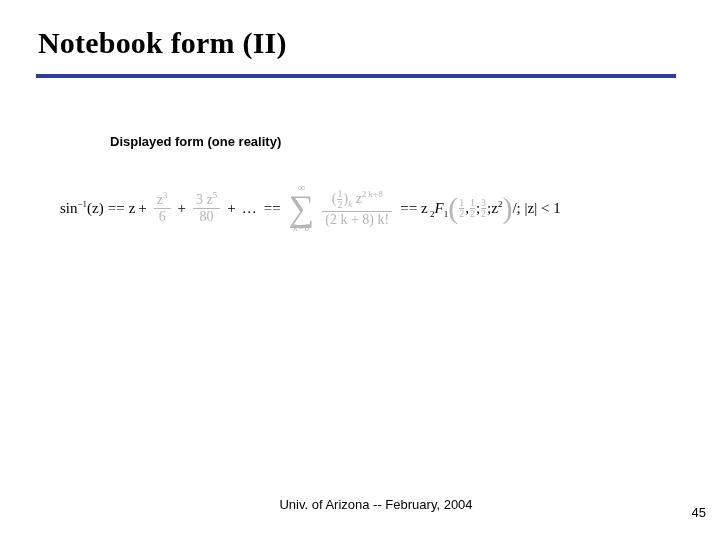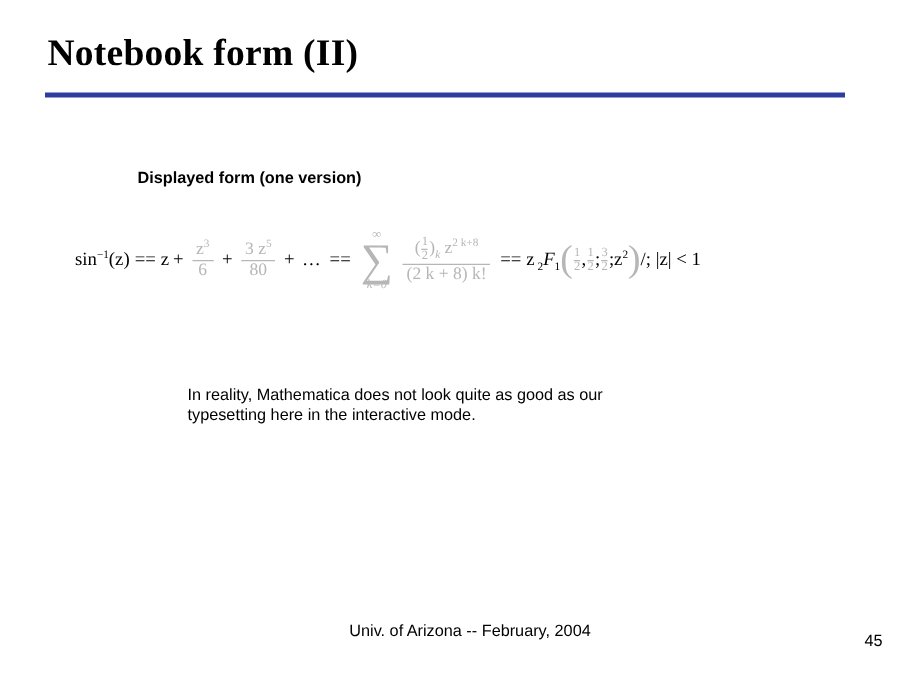--- a/index.html
+++ b/index.html
@@ -156,21 +156,21 @@
   }
 </style>
 </head>
 <body>
 
 <div class="slide">
 
   <div class="title">Notebook form (II)</div>
   <div class="rule"></div>
 
-  <div class="subhead">Displayed form  (one version)</div>
+  <div class="subhead">Displayed form  (one reality)</div>
 
   <div class="formula-box">
     <div class="formula-row">
       <span class="f-part"><span>sin</span><span class="sup">−1</span><span>(z)</span></span>
       <span class="f-part" style="margin:0 4px">==</span>
       <span class="f-part">z</span>
       <span class="f-part" style="margin:0 3px">+</span>
       <span class="frac">
         <span class="num"><span>z</span><span class="sup">3</span></span>
         <span class="bar"></span>
@@ -221,18 +221,17 @@
           <span class="b"></span>
           <span class="d">2</span>
         </span>
       <span class="f-part">; </span>
       <span class="f-part"><span>z</span><span class="sup">2</span></span>
       <span class="paren-tall">)</span>
       <span class="f-part"> /; |z| &lt; 1</span>
     </div>
   </div>
 
-  <div class="note">In reality, Mathematica does not look quite as good as our typesetting here in the interactive mode.</div>
 
   <div class="footer-center">Univ. of Arizona -- February, 2004</div>
   <div class="footer-right">45</div>
 
 </div>
 
 </body></html>

